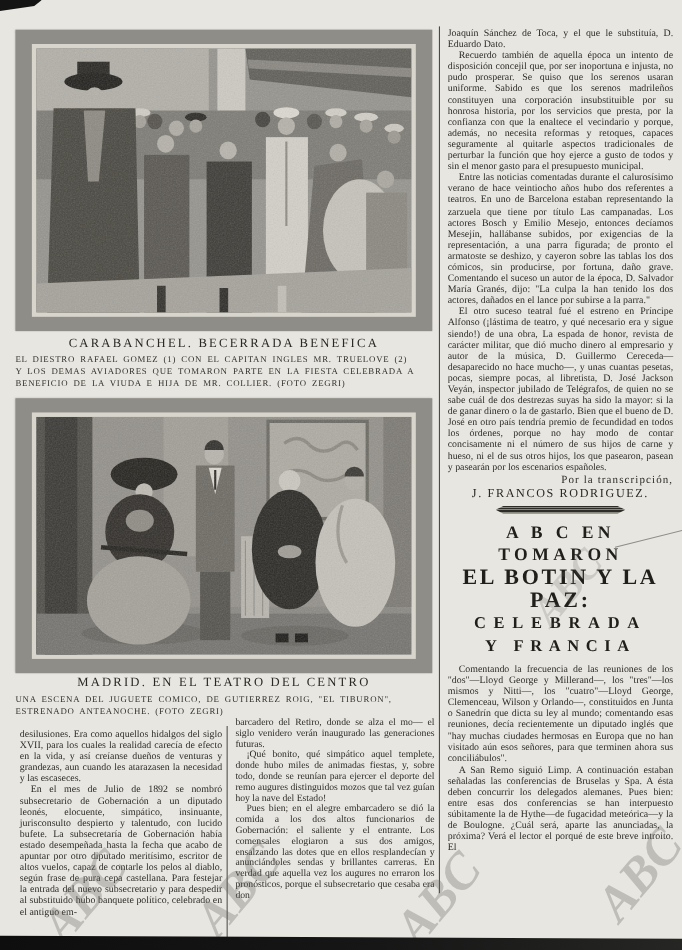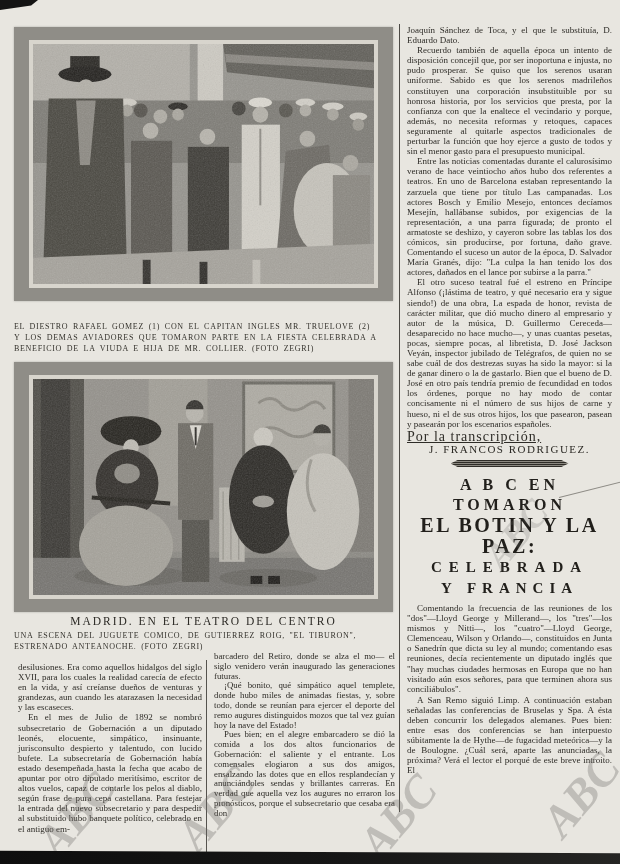--- a/index.html
+++ b/index.html
@@ -43,22 +43,22 @@
     font-size:8px; letter-spacing:0.7px; word-spacing:2px; line-height:11px; color:#34322c; }
   .cx1 { top:321px; } .cx2 { top:630px; }
   
   .col { position:absolute; text-align:justify; font-size:9px; line-height:10.1px;
     color:#2e2c27; -webkit-hyphens:none; hyphens:none; }
   .col p { text-indent:10px; margin:0; }
   .col p.cont { text-indent:0; }
   .left-col  { left:18px;  top:662px; width:184px; }
   .mid-col   { left:214px; top:652px; width:181px; font-size:8.8px; line-height:9.8px; }
   .right-col { left:407px; top:25px;  width:205px; }
-  .byline-intro { text-align:left; text-indent:0 !important; font-size:14px;
-    letter-spacing:1px; margin-top:3px !important;text-decoration:underline; }
+  .byline-intro { text-align:right; text-indent:0 !important; font-size:10px;
+    letter-spacing:1px; margin-top:3px !important; }
   .byline-name { text-align:center; text-indent:0 !important; font-size:11px;
     letter-spacing:1.5px; margin-top:2px !important; color:#2b2924; }
   .ornament { width:118px; height:7px; margin:6px auto 8px auto;
     background:repeating-linear-gradient(0deg,#2e2c27 0 1px,#8a877f 1px 2px);
     clip-path:polygon(0 50%,6% 0,94% 0,100% 50%,94% 100%,6% 100%); }
   .headline { text-align:center; font-weight:bold; color:#211f1b; }
   .hl-kicker { font-size:16px; letter-spacing:4px;   line-height:20px; }
   .hl-line2  { font-size:20px; letter-spacing:2.5px; line-height:21px; }
   .hl-line3  { font-size:15px; letter-spacing:7px;   line-height:21px; }
   .hl-line4  { font-size:15px; letter-spacing:6px;   line-height:20px; margin-bottom:5px; }
@@ -119,20 +119,21 @@
         <circle cx="324" cy="118" r="8" fill="#aba8a0"></circle>
         <rect x="306" y="130" width="38" height="108" fill="#8b8881"></rect>
         <polygon points="0,212 348,198 348,238 0,238" fill="#a6a39c"></polygon>
         <rect x="112" y="214" width="8" height="24" fill="#33312d"></rect>
         <rect x="170" y="216" width="8" height="22" fill="#2f2d29"></rect>
         <rect x="224" y="214" width="8" height="24" fill="#c2bfb7"></rect>
         <rect width="348" height="238" filter="url(#g1)" opacity="0.22"></rect>
       </svg>
     </div>
   </div>
+  <div class="cap-title ct1">CARABANCHEL. BECERRADA BENEFICA</div>
   <div class="cap-text cx1">EL DIESTRO RAFAEL GOMEZ (1) CON EL CAPITAN INGLES MR. TRUELOVE (2) Y LOS DEMAS AVIADORES QUE TOMARON PARTE EN LA FIESTA CELEBRADA A BENEFICIO DE LA VIUDA E HIJA DE MR. COLLIER. (FOTO ZEGRI)</div>
 
   <div class="photo-block pb2">
     <div class="photo-frame">
       <svg viewBox="0 0 348 215" preserveAspectRatio="none">
         <defs>
           <filter id="g2">
               <feTurbulence type="fractalNoise" baseFrequency="0.8" numOctaves="2"></feTurbulence>
               <feColorMatrix type="saturate" values="0"></feColorMatrix>
             </filter>

